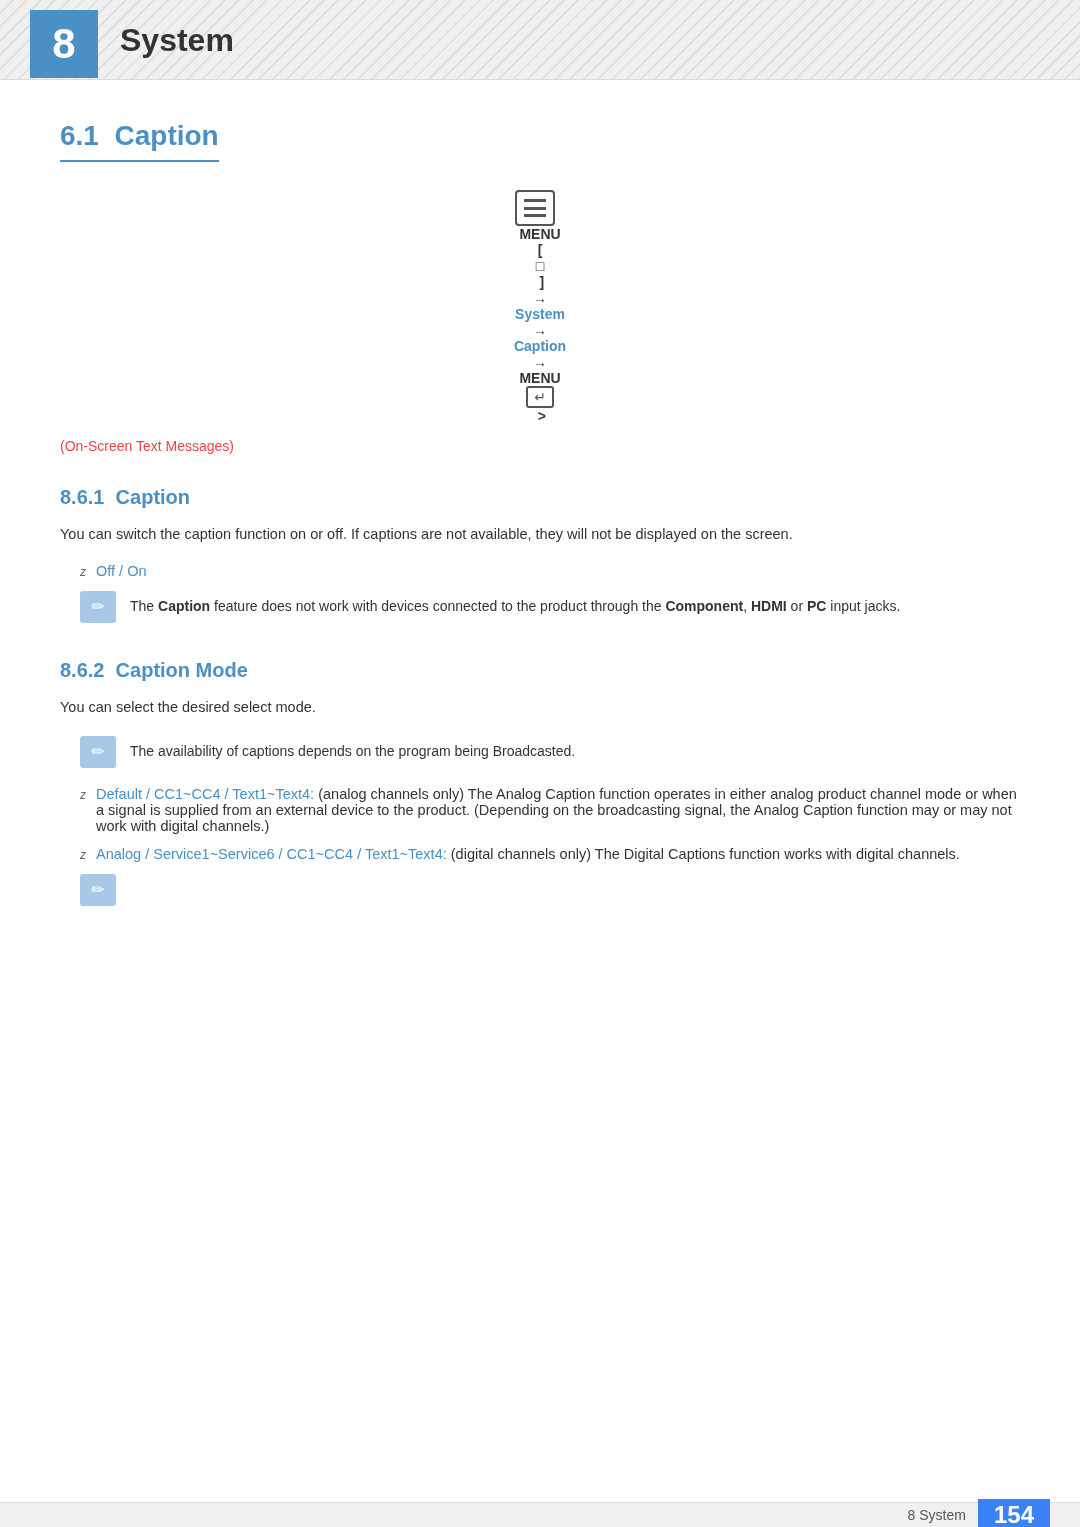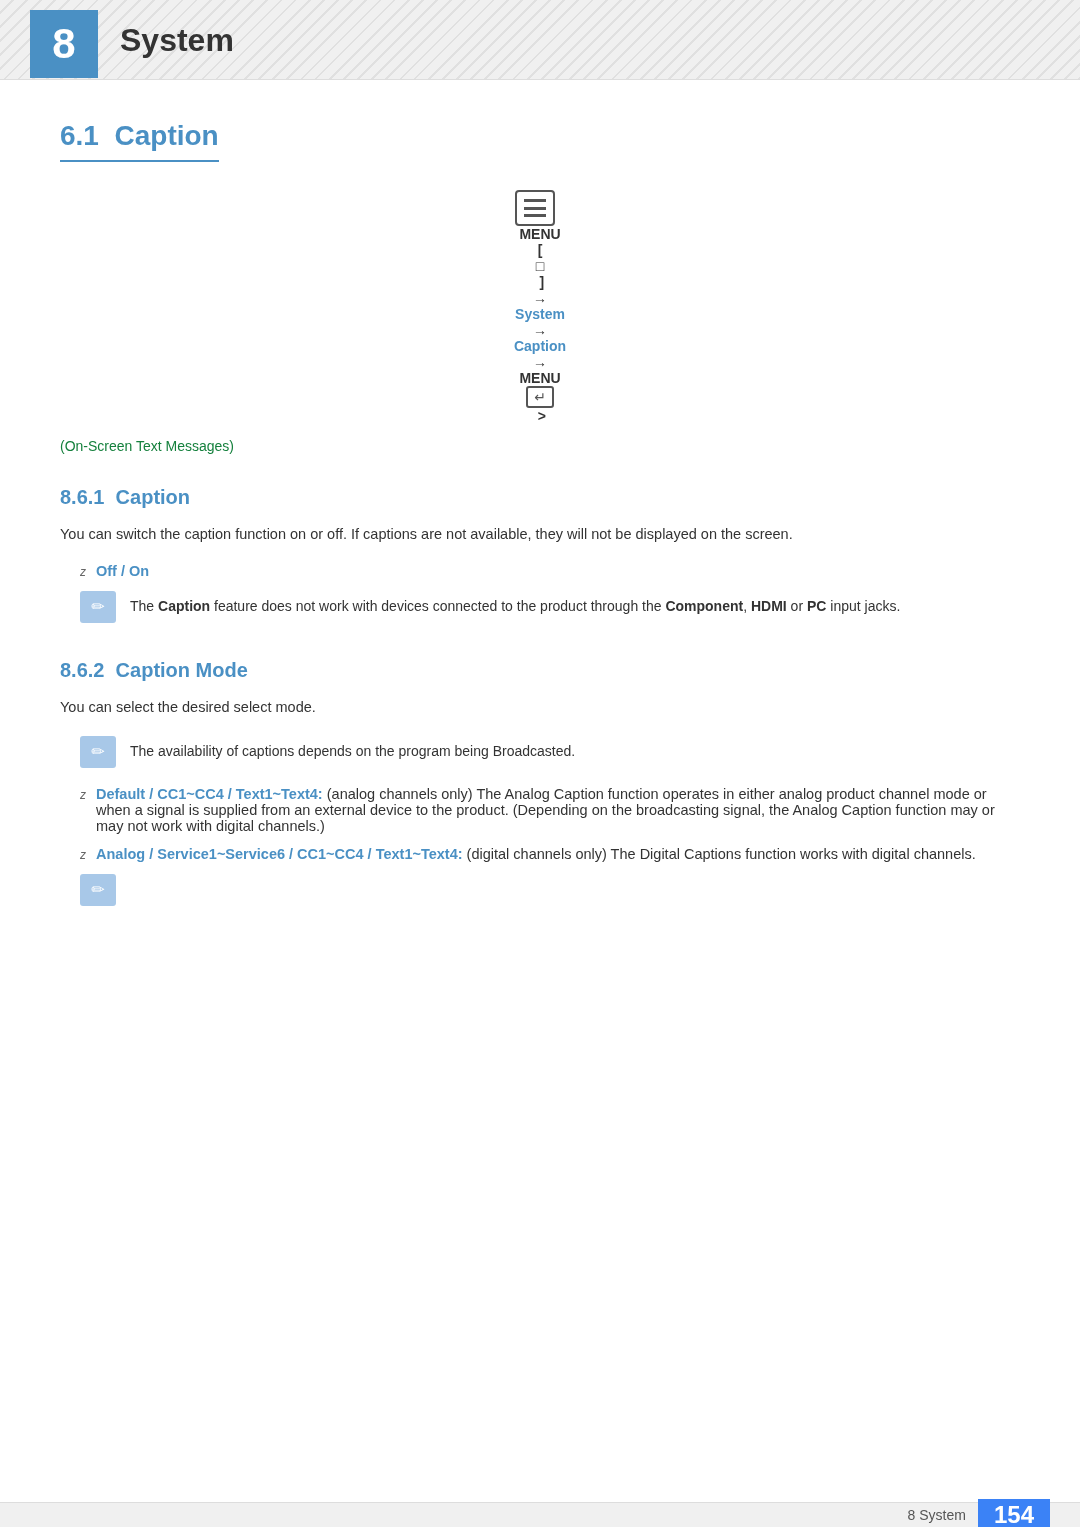--- a/index.html
+++ b/index.html
@@ -141,21 +141,21 @@
       height: 22px;
       border: 2px solid #555;
       border-radius: 3px;
       margin: 0 6px;
       font-size: 14px;
       color: #555;
     }
 
     .on-screen-text {
       font-size: 14px;
-      color: #15803d;
+      color: #ef4444;
       margin-bottom: 32px;
     }
 
     
     .subsection-title {
       font-size: 20px;
       font-weight: bold;
       color: #4a90c4;
       margin-bottom: 14px;
     }
@@ -183,21 +183,21 @@
       flex-shrink: 0;
       font-style: italic;
     }
 
     .bullet-content {
       font-size: 14.5px;
       color: #333;
     }
 
     .bullet-bold {
-      font-weight: bold;
+      font-weight: normal;
       color: #4a90c4;
     }
 
     
     .note-box {
       display: flex;
       align-items: flex-start;
       margin: 12px 0 18px 20px;
       padding: 0;
     }

